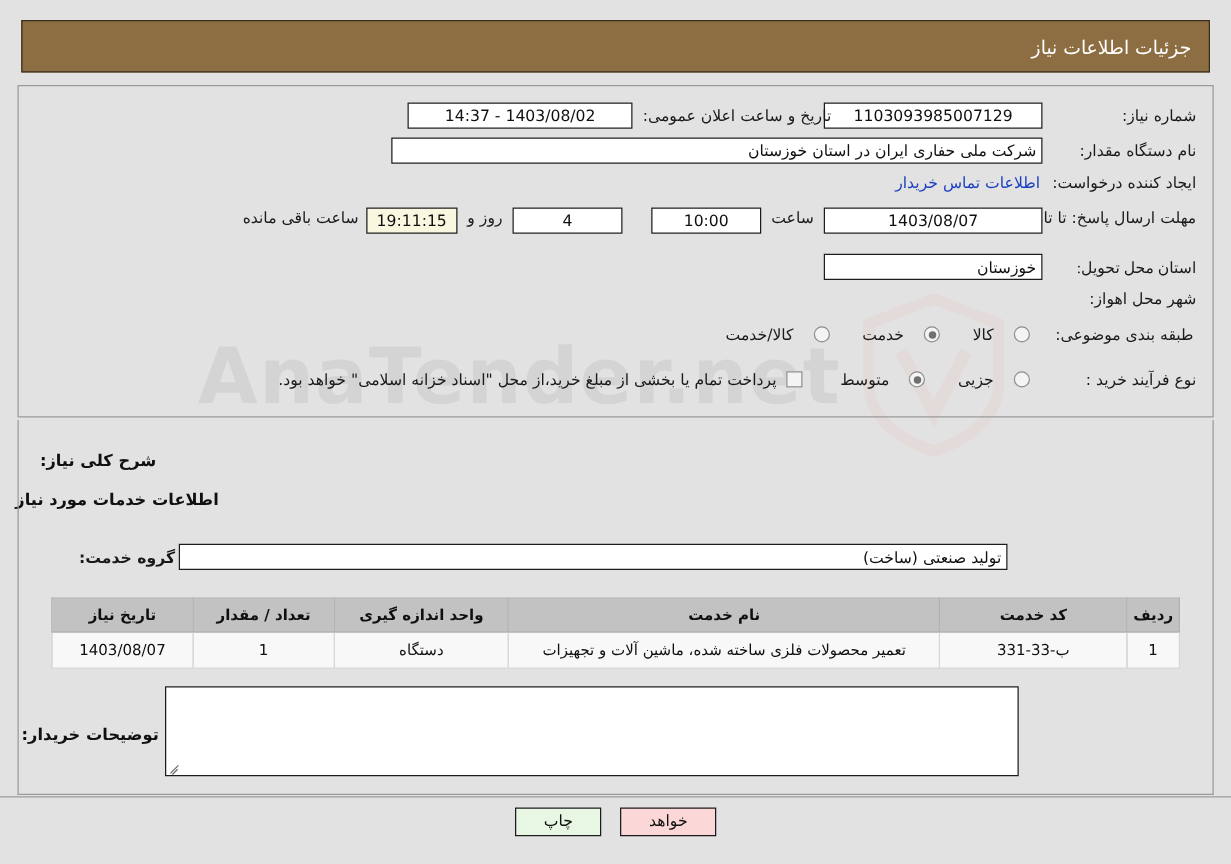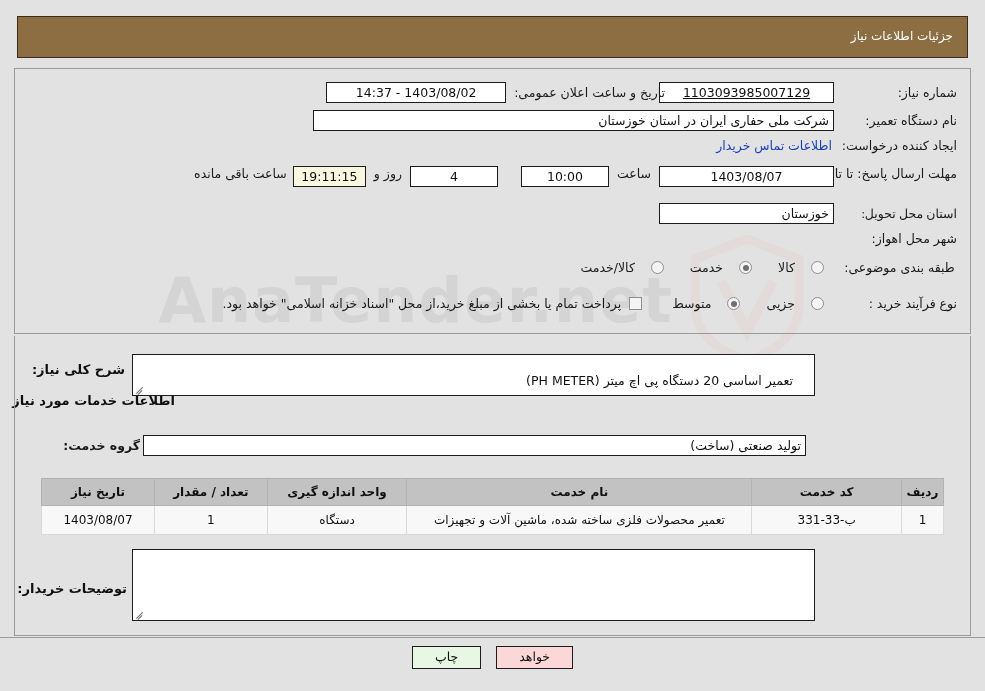--- a/index.html
+++ b/index.html
@@ -50,21 +50,21 @@
     position: absolute;
     top: 16px; right: 17px; left: 17px;
     height: 42px;
     background: #8d6e42;
     border: 1px solid #3a2d1c;
     box-sizing: border-box;
     z-index: 3;
   }
   .titlebar .t-text {
     color: #ffffff;
-    font-size: 12px;
+    font-size: 15px;
     position: absolute;
     right: 14px;
     top: 12px;
   }
 
   
   .panel {
     position: absolute;
     left: 14px; right: 14px;
     background: transparent;
@@ -250,29 +250,29 @@
   </div>
 
   <div class="titlebar">
     <div class="t-text">جزئیات اطلاعات نیاز</div>
   </div>
 
   <div class="panel" id="panel-top"></div>
 
   <div class="row" style="top:82px; right:28px; z-index:4;">
     <div class="lbl" style="width:115px; text-align:right;">شماره نیاز:</div>
-    <div class="box center" style="width:175px; margin-right:8px;text-decoration:underline;">1103093985007129</div>
+    <div class="box center" style="width:175px; margin-right:8px;">1103093985007129</div>
   </div>
   <div class="row" style="top:82px; right:320px; z-index:4;">
     <div class="lbl" style="text-align:right;">تاریخ و ساعت اعلان عمومی:</div>
     <div class="box center" style="width:180px; margin-right:8px;">1403/08/02 - 14:37</div>
   </div>
 
   <div class="row" style="top:110px; right:28px; z-index:4;">
-    <div class="lbl" style="width:115px; text-align:right;">نام دستگاه تعمیر:</div>
+    <div class="lbl" style="width:115px; text-align:right;">نام دستگاه مقدار:</div>
     <div class="box right" style="width:521px; margin-right:8px;">شرکت ملی حفاری ایران در استان خوزستان</div>
   </div>
 
   <div class="row" style="top:138px; right:28px; z-index:4;">
     <div class="lbl" style="width:115px; text-align:right;">ایجاد کننده درخواست:</div>
     <a class="link" style="margin-right:10px;">اطلاعات تماس خریدار</a>
   </div>
 
   <div class="row" style="top:166px; right:28px; z-index:4; align-items:flex-start;">
     <div class="lbl" style="width:115px; text-align:right; line-height:15px;">مهلت ارسال پاسخ: تا تاریخ:</div>
@@ -320,24 +320,20 @@
       <span class="radio on" id="pt-r1"></span>
       <span class="lbl">متوسط</span>
     </div>
     <span class="checkbox" style="margin-right:30px;"></span>
     <span class="lbl" style="margin-right:8px;">پرداخت تمام یا بخشی از مبلغ خرید،از محل "اسناد خزانه اسلامی" خواهد بود.</span>
   </div>
 
   <div class="panel" id="panel-mid"></div>
 
   <div class="heading" style="top:362px; right:860px;">شرح کلی نیاز:</div>
-  <div class="ta" style="position:absolute; top:354px; right:170px; width:683px; height:42px; z-index:4; text-align:right;">
-    <span>تعمیر اساسی 20 دستگاه پی اچ میتر (PH METER)</span>
-    <span class="grip"></span>
-  </div>
 
   <div class="heading" style="top:393px; right:810px;">اطلاعات خدمات مورد نیاز</div>
 
   <div class="row" style="top:438px; right:845px; z-index:4;">
     <div class="lbl b">گروه خدمت:</div>
   </div>
   <div class="box right" style="position:absolute; top:435px; right:179px; width:663px; z-index:4;">تولید صنعتی (ساخت)</div>
 
   <table id="items-table">
     <colgroup>

